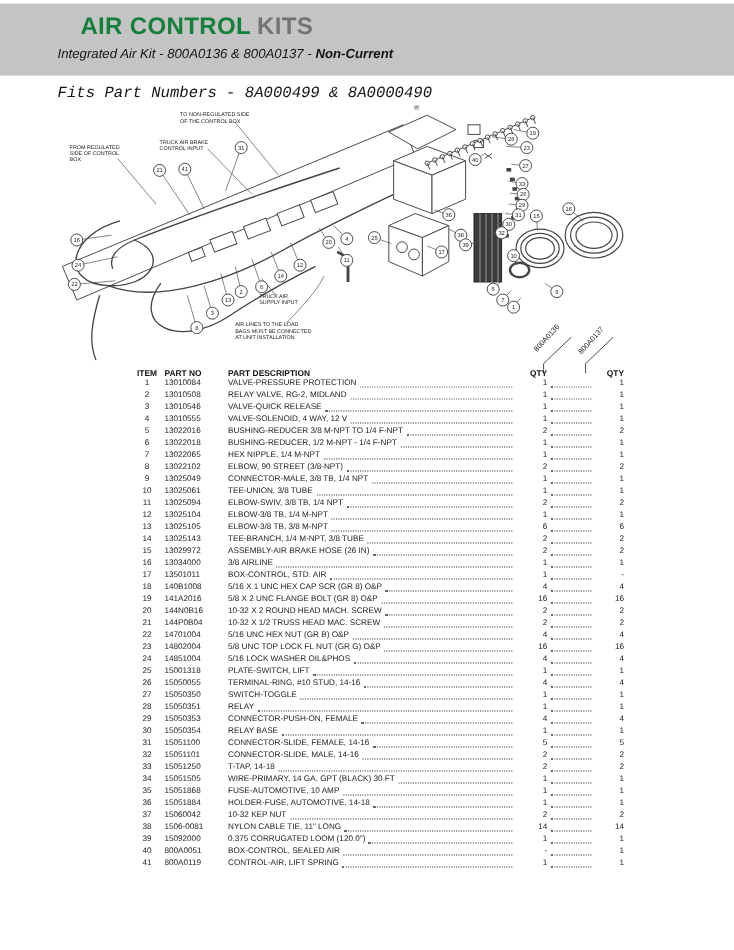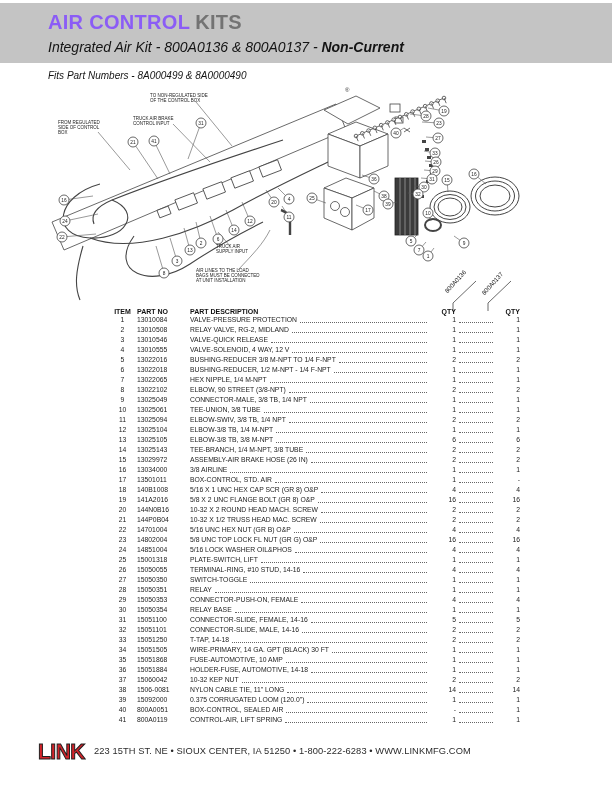--- a/index.html
+++ b/index.html
@@ -1,24 +1,24 @@
 <!DOCTYPE html>
 <html><head>
 <meta charset="utf-8">
 <style>
   html,body{margin:0;padding:0;background:#fff;}
   .page{position:relative;width:612px;height:792px;background:#fff;overflow:hidden;
         font-family:"Liberation Sans",sans-serif;color:#1a1a1a;}
   .header-bar{position:absolute;left:0;top:3px;width:612px;height:60px;background:#c4c4c4;}
   .title{position:absolute;left:48px;top:11px;font-size:20px;font-weight:bold;letter-spacing:.3px;white-space:nowrap;}
-  .title .light{color:#8b5cf6;}
+  .title .light{color:#15803d;margin-left:19px;}
   .title .dark{color:#737373;margin-left:5px;}
-  .subtitle{position:absolute;left:48px;top:39px;font-size:14px;font-style:italic;color:#141414;white-space:nowrap;}
+  .subtitle{position:absolute;left:48px;top:39px;font-size:11px;font-style:italic;color:#141414;white-space:nowrap;}
   .subtitle .bold{font-weight:bold;}
-  .fits{position:absolute;left:48px;top:70px;font-size:10px;font-style:italic;color:#141414;}
+  .fits{position:absolute;left:48px;top:70px;font-size:13px;font-style:italic;color:#141414;font-family:Liberation Mono, monospace;}
   svg.diagram{position:absolute;left:38px;top:84px;}
   .ptable{position:absolute;left:108px;top:303px;width:412px;}
   .thead{display:flex;font-size:7px;font-weight:bold;color:#111;height:12px;align-items:flex-end;}
   .trow{display:flex;font-size:6.8px;color:#222;height:10px;line-height:10px;white-space:nowrap;}
   .c-item{width:29px;text-align:center;flex:none;}
   .c-part{width:53px;flex:none;}
   .c-desc{flex:none;}
   .c-desch{flex:1;}
   .c-lead{flex:1;border-bottom:1px dotted #666;margin:0 3px 2px 3px;align-self:flex-end;height:1px;min-width:6px;}
   .c-lead2{width:34px;flex:none;border-bottom:1px dotted #666;margin:0 3px 2px 3px;align-self:flex-end;height:1px;}
@@ -748,18 +748,14 @@
           <span class="c-part">800A0119</span>
           <span class="c-desc">CONTROL-AIR, LIFT SPRING</span>
           <span class="c-lead"></span>
           <span class="c-q1">1</span>
           <span class="c-lead2"></span>
           <span class="c-q2">1</span>
         </div>
       </div>
   </div>
 
-  <div class="footer">
-    <span class="logo">LINK</span>
-    <span class="address">223 15TH ST. NE • SIOUX CENTER, IA 51250 • 1-800-222-6283 • WWW.LINKMFG.COM</span>
-  </div>
 
 </div>
 
 </body></html>

